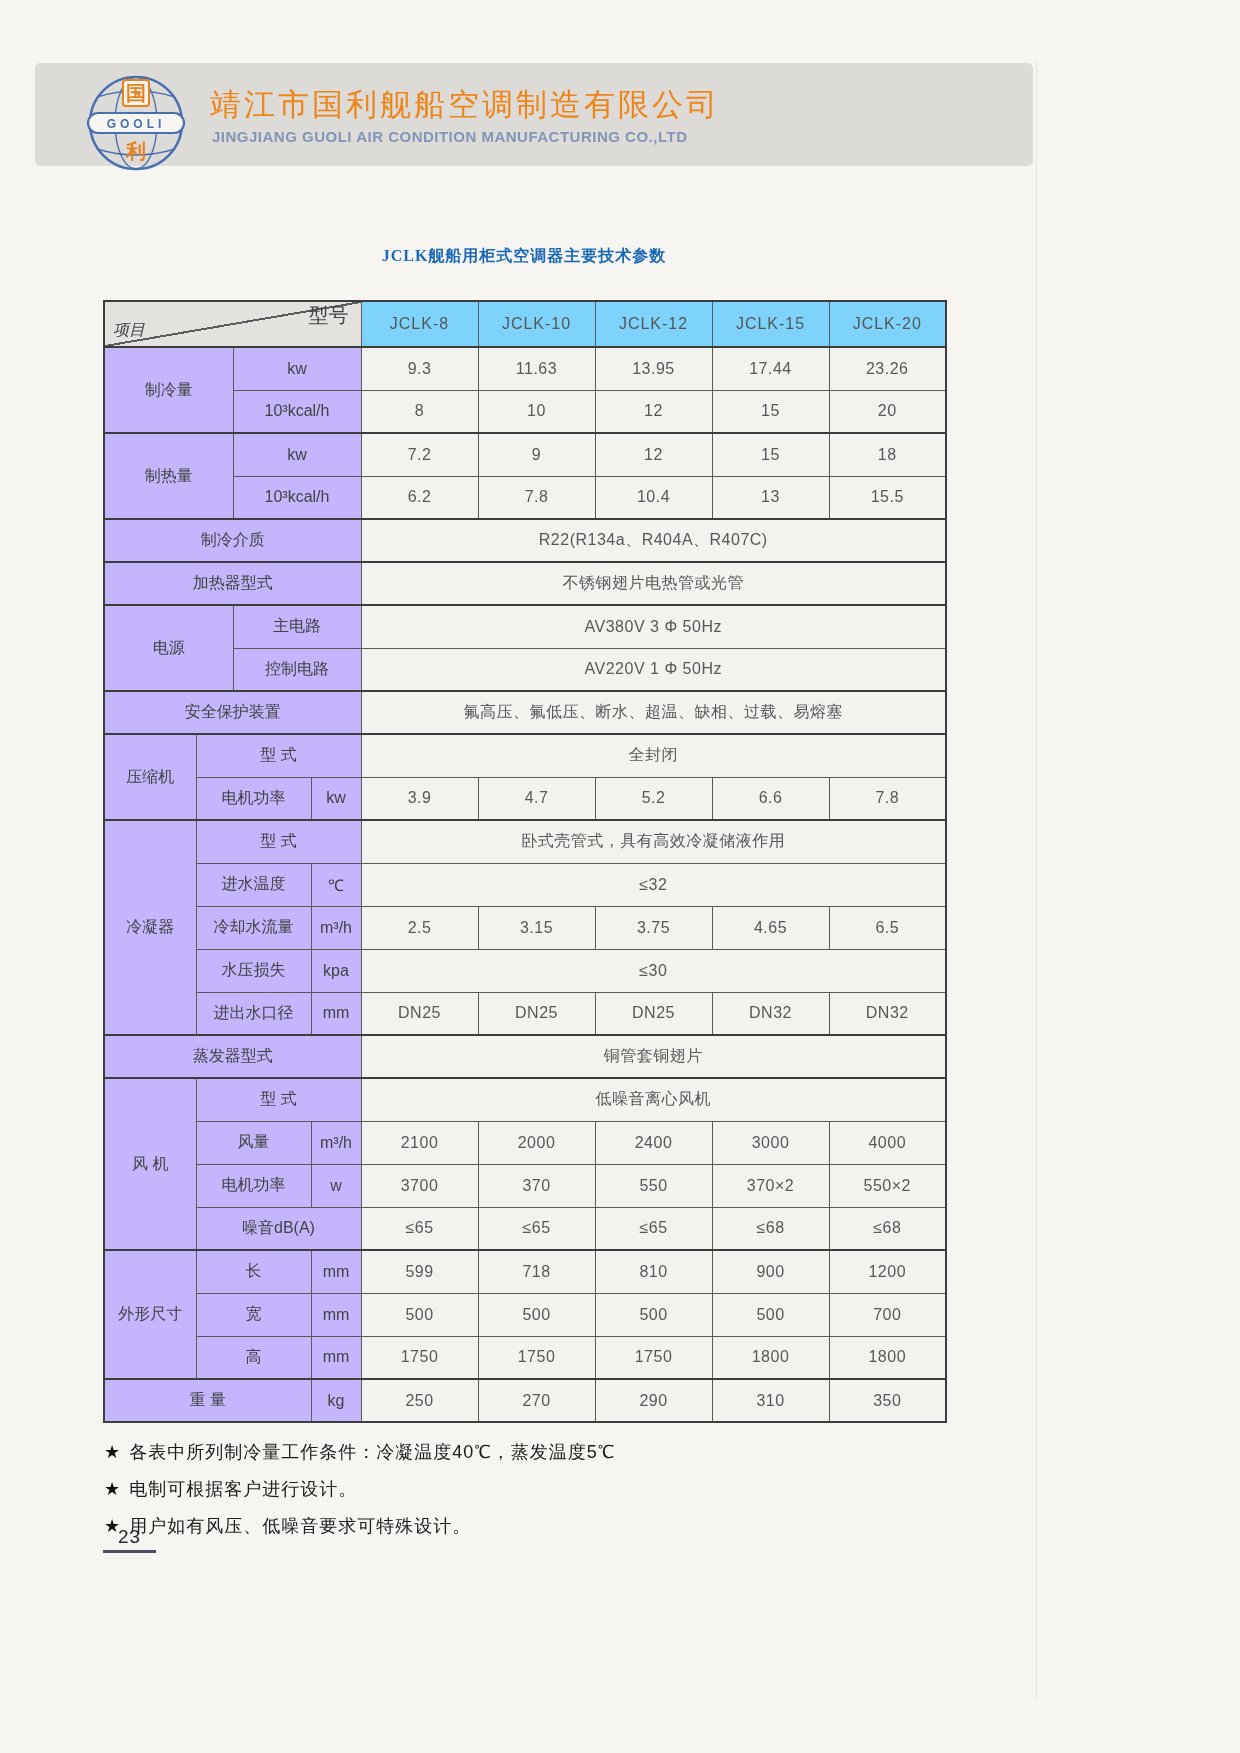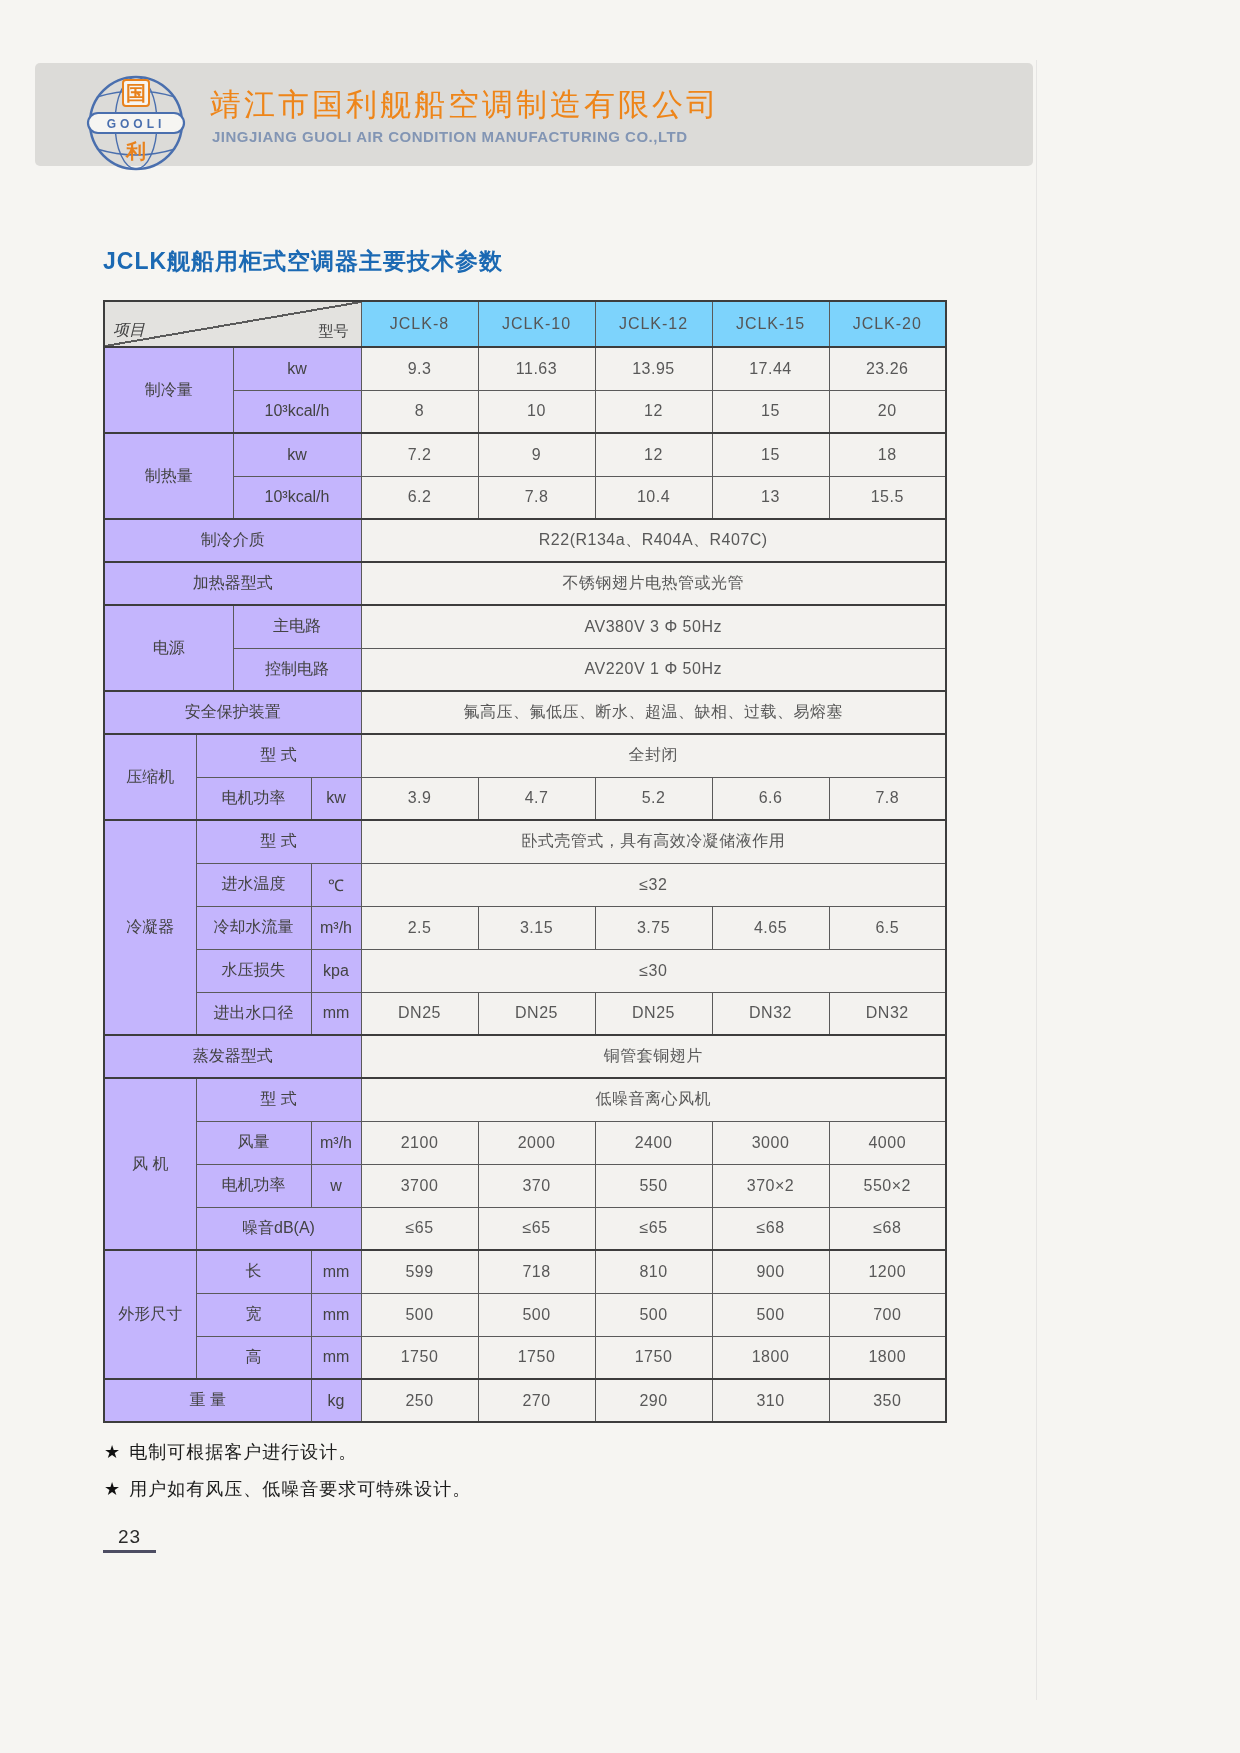--- a/index.html
+++ b/index.html
@@ -24,22 +24,22 @@
     white-space:nowrap;
   }
   .company-en {
     position:absolute; left:212px; top:128px;
     font-size:15px; font-weight:bold; color:#8295b4; letter-spacing:0.5px;
     white-space:nowrap;
   }
   
   .doc-title {
     position:absolute; left:103px; top:246px; width:842px;
-    text-align:left; font-size:23px; font-weight:bold;
-    color:#1b69b3; letter-spacing:1px;
+    text-align:center; font-size:16px; font-weight:bold;
+    color:#1b69b3; letter-spacing:1px;font-family:Liberation Serif, serif;
   }
   
   .spec-table {
     position:absolute; left:103px; top:300px; width:842px;
     border-collapse:collapse; table-layout:fixed;
     border:2px solid #3d3d3d;
   }
   .spec-table td {
     border:1px solid #5a5a5a; text-align:center; vertical-align:middle;
     font-size:16px; padding:0 3px; overflow:hidden;
@@ -50,21 +50,21 @@
   td.lbl { background:#c4b5fd; color:#434343; }
   td.val { background:#f3f2ef; color:#585858; letter-spacing:0.5px; }
   td.model { background:#7dd3fc; color:#565656; letter-spacing:1px; }
   
   td.diag {
     position:relative; background:#e3e2df; padding:0;
     background-image:linear-gradient(to bottom right,
       transparent calc(50% - 1px), #5a5a5a calc(50% - 1px),
       #5a5a5a calc(50% + 1px), transparent calc(50% + 1px));
   }
-  .corner-tr { position:absolute; top:20px; right:12px; font-size:15px; color:#434343; }
+  .corner-tr { position:absolute; top:0; right:12px; font-size:20px; color:#434343; }
   .corner-bl { position:absolute; bottom:5px; left:8px; font-size:16px; color:#434343;font-style:italic; }
   
   .notes { position:absolute; left:104px; top:1440px; }
   .note-line { font-size:18px; color:#1c1c1c; margin-bottom:13px; letter-spacing:1px; }
   .note-star { margin-right:8px; color:#111; }
   
   .page-num-wrap { position:absolute; left:103px; top:1526px; width:842px; }
   .page-num {
     display:inline-block; font-size:19px; color:#2b2b2b; letter-spacing:1px;
     border-bottom:3px solid #4d4d63; padding:0 15px 2px 15px;
@@ -300,20 +300,23 @@
         <td class="val">270</td>
         <td class="val">290</td>
         <td class="val">310</td>
         <td class="val">350</td>
       </tr>
     </tbody>
   </table>
 
   <div class="notes">
     <div class="note-line">
+      <span class="note-star">★</span><span>各表中所列制冷量工作条件：冷凝温度40℃，蒸发温度5℃</span>
+    </div>
+    <div class="note-line">
       <span class="note-star">★</span><span>电制可根据客户进行设计。</span>
     </div>
     <div class="note-line">
       <span class="note-star">★</span><span>用户如有风压、低噪音要求可特殊设计。</span>
     </div>
   </div>
 
   <div class="page-num-wrap">
     <span class="page-num">23</span>
   </div>

